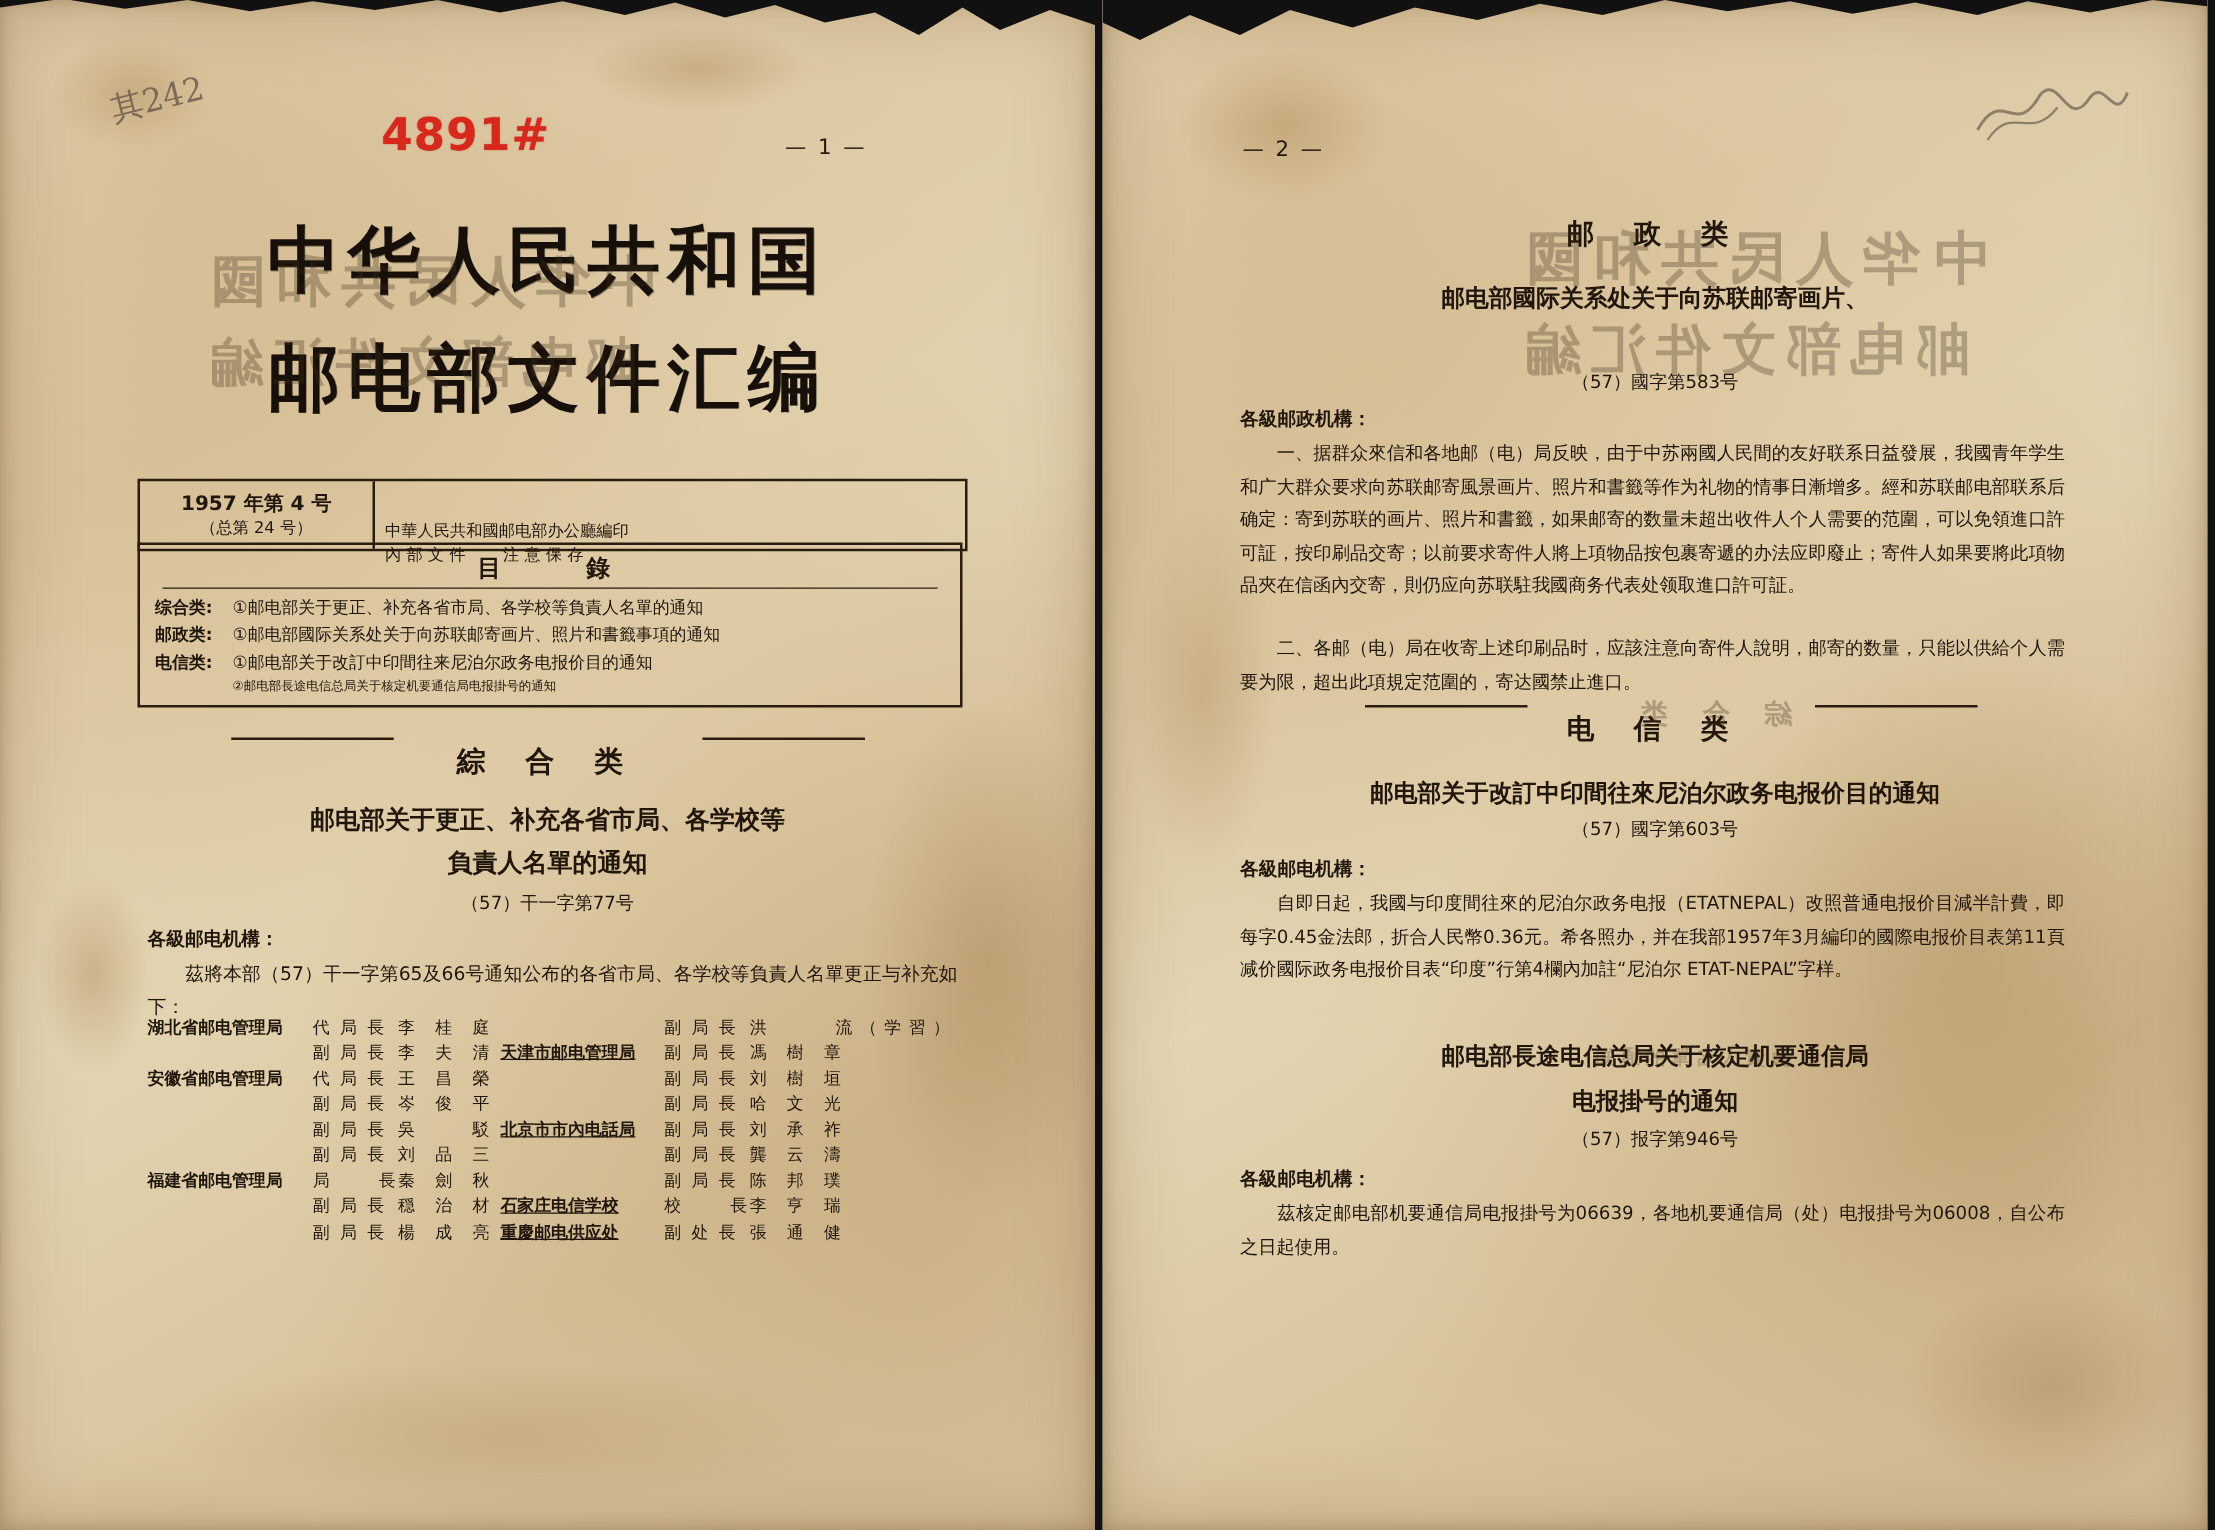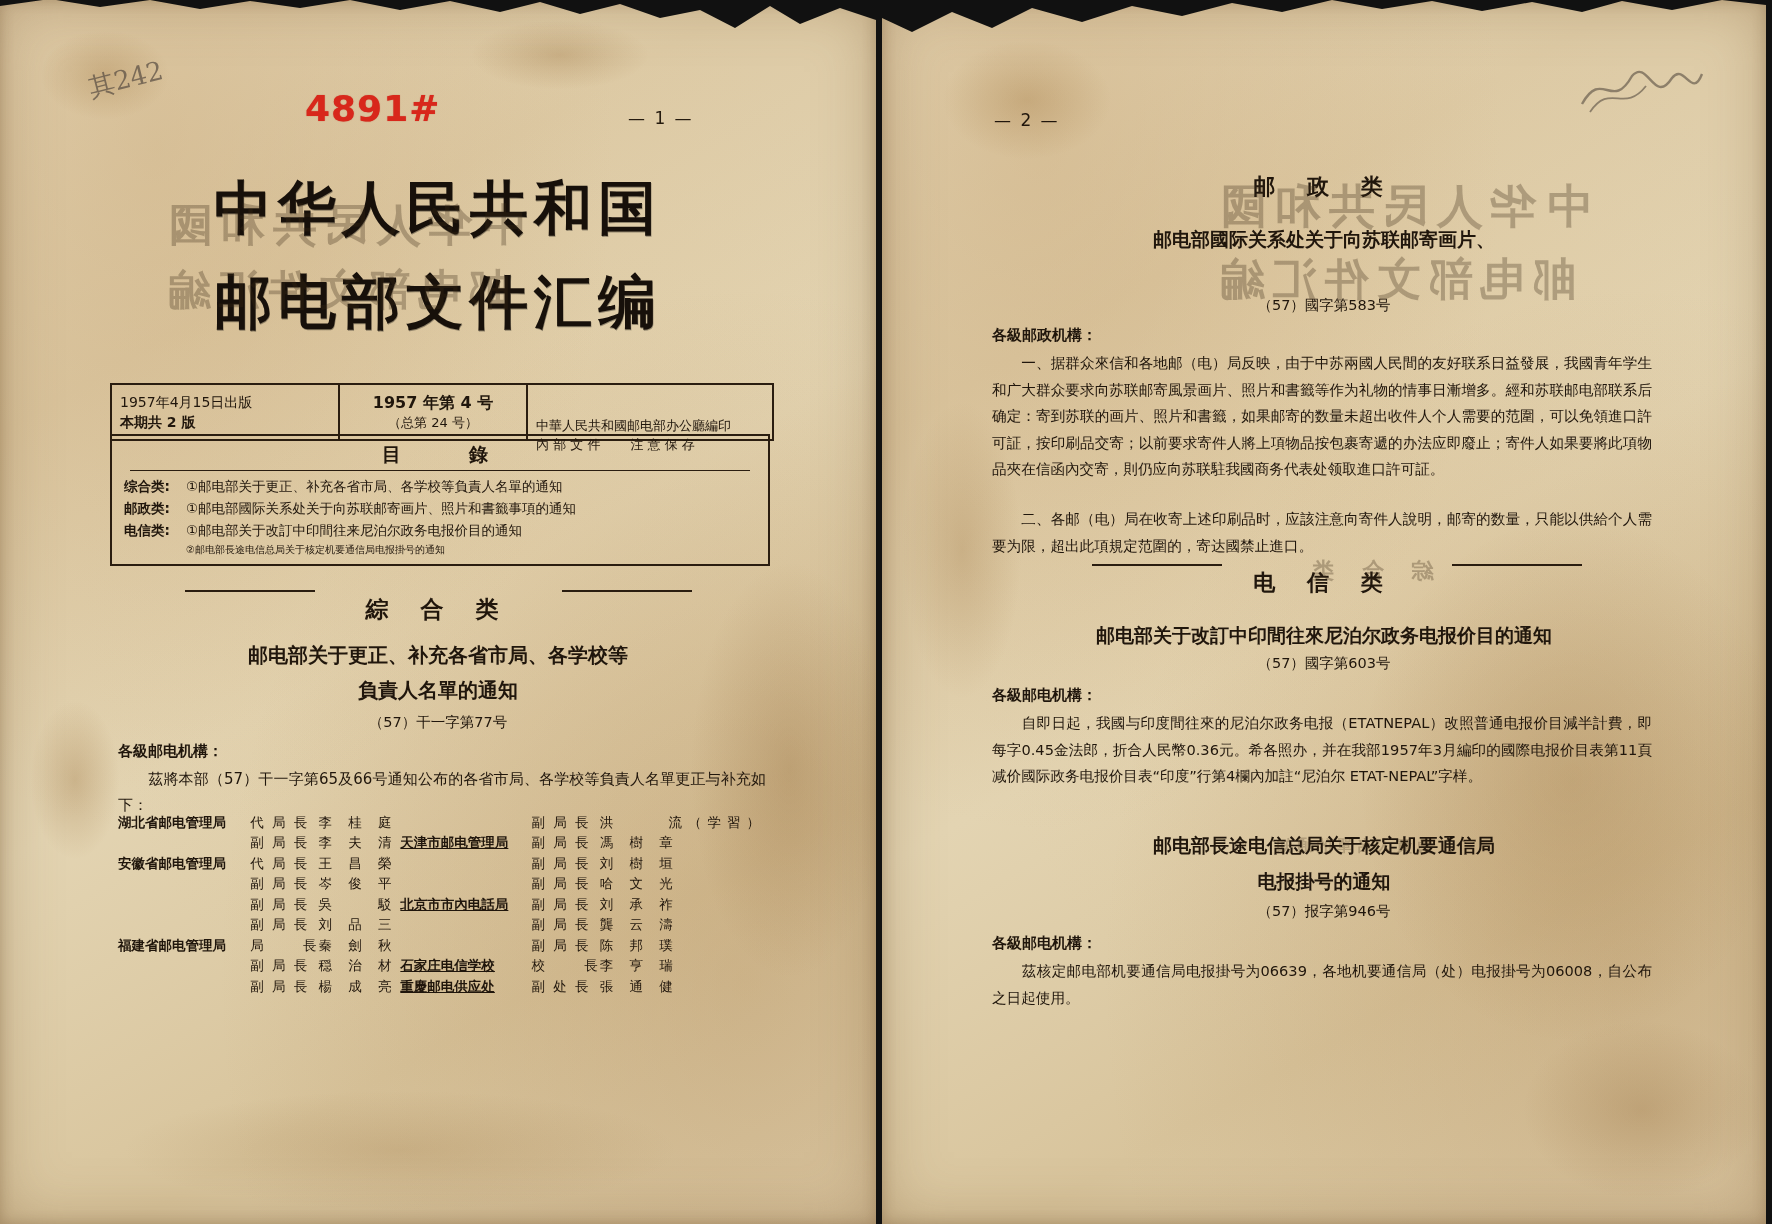--- a/index.html
+++ b/index.html
@@ -273,24 +273,20 @@
     <div class="pencil-mark">其242</div>
     <div class="ref-number">4891#</div>
     <div class="pagenum-left">— 1 —</div>
 
     <div class="masthead">
       <div class="line1">中华人民共和国</div>
       <div class="line2">邮电部文件汇编</div>
     </div>
 
     <div class="issue-bar">
-      <div class="issue-cell c1">
-        <div>1957年4月15日出版</div>
-        <div class="bold">本期共 2 版</div>
-      </div>
       <div class="issue-cell c2">
         <div>1957 年第 4 号</div>
         <div style="font-size:13px;font-weight:normal;">（总第 24 号）</div>
       </div>
       <div class="issue-cell c3">
         <div>中華人民共和國邮电部办公廳編印</div>
         <div class="row2">
           <span>內 部 文 件</span>
           <span>注 意 保 存</span>
         </div>

